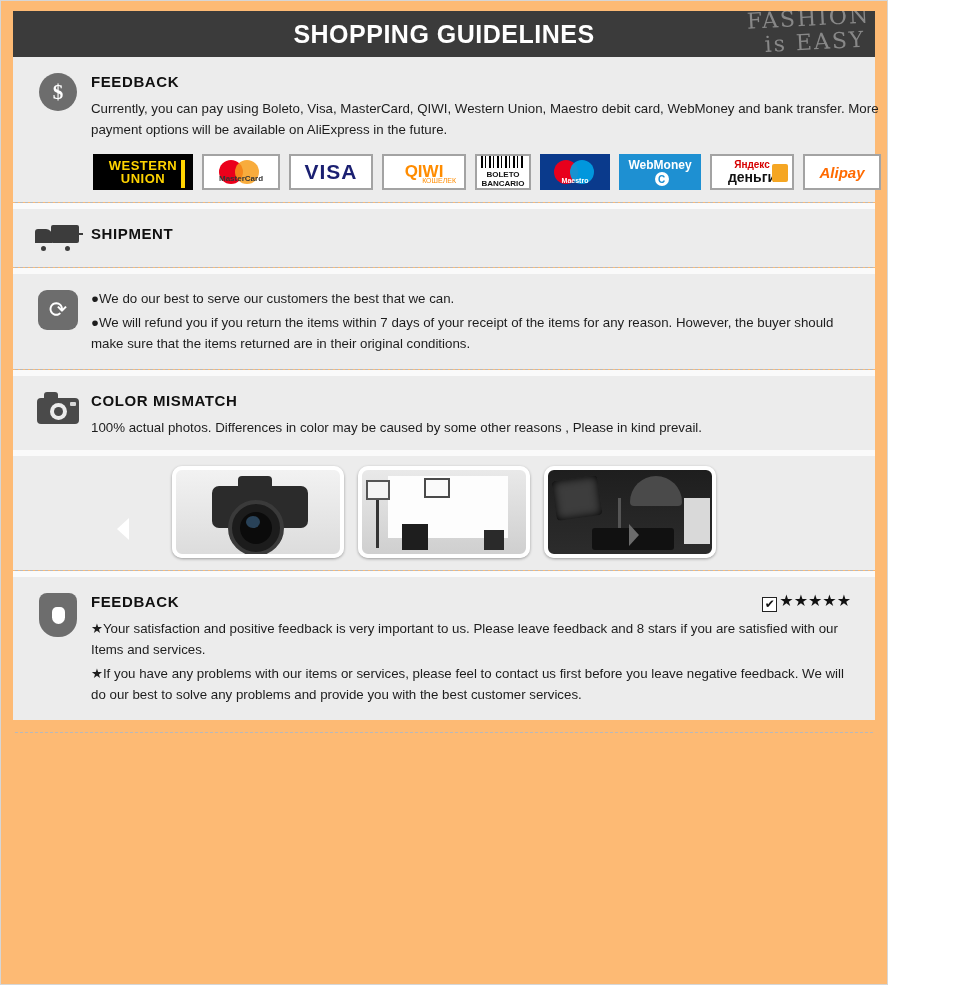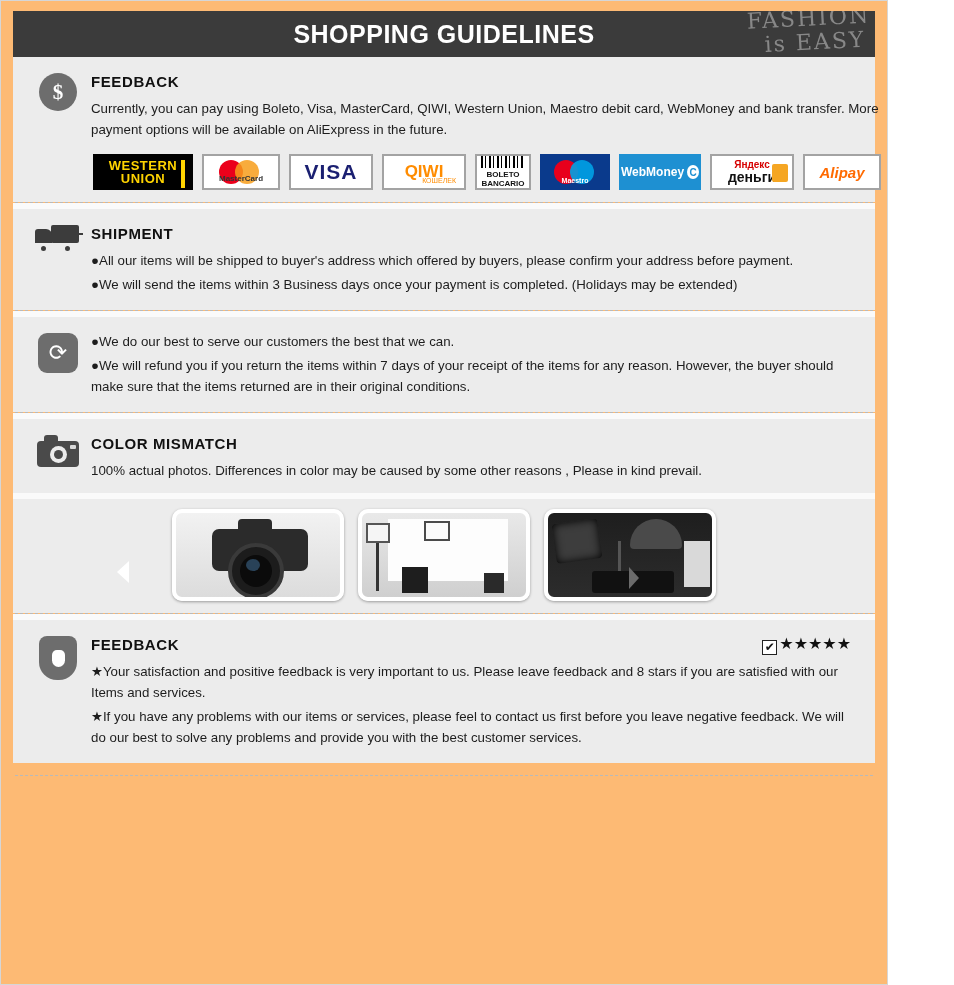--- a/index.html
+++ b/index.html
@@ -200,21 +200,21 @@
   .lg-boleto { width: 56px; flex-direction:column; font-size:8px; font-weight:bold; color:#111; }
   .lg-boleto .bars { width:44px; height:14px; background:
       repeating-linear-gradient(90deg,#000 0 2px,#fff 2px 4px,#000 4px 5px,#fff 5px 8px);
       margin-bottom:2px;}
   .lg-maestro { width: 70px; background:#0a3a8c; border-color:#0a3a8c;}
   .lg-maestro .circles { position:relative; width:42px; height:24px;}
   .lg-maestro .c1,.lg-maestro .c2 { position:absolute; top:0; width:24px;height:24px;border-radius:50%;}
   .lg-maestro .c1 { left:0; background:#e8001c;}
   .lg-maestro .c2 { left:16px; background:#00a2e5; opacity:.9;}
   .lg-maestro .mt { position:absolute; bottom:0; width:100%; text-align:center; color:#fff; font-size:7px; font-weight:bold;}
-  .lg-wm { width: 82px; background:#1e90d2; border-color:#1e90d2; color:#fff; font-weight:bold; font-size:12px;}
+  .lg-wm { width: 82px; background:#1e90d2; border-color:#1e90d2; color:#fff; font-weight:bold; font-size:12px;flex-direction:column;}
   .lg-wm .dot { width:14px;height:14px;border-radius:50%;background:#fff;color:#1e90d2;display:inline-flex;align-items:center;justify-content:center;font-size:10px;margin-left:3px;}
   .lg-ya { width: 84px; flex-direction:column; }
   .lg-ya .r1 { color:#d60000; font-weight:bold; font-size:10px; line-height:10px;}
   .lg-ya .r2 { color:#111; font-weight:bold; font-size:14px; line-height:15px;}
   .lg-ya .wallet { position:absolute; right:4px; top:8px; width:16px;height:18px;background:#f5a623;border-radius:2px;}
   .lg-ali { width: 78px; color:#ff6a00; font-weight:bold; font-size:15px; font-style:italic;}
 
   
   .photos {
     background:#ececec;
@@ -353,24 +353,20 @@
         <div class="truck">
           <span class="body"></span>
           <span class="cab"></span>
           <span class="w1"></span>
           <span class="w2"></span>
           <span class="line"></span>
         </div>
       </div>
       <div class="sec-body">
         <div class="sec-title">SHIPMENT</div>
-        <div class="sec-text">
-          <p>●All our items will be shipped to buyer's address which offered by buyers, please confirm your address before payment.</p>
-          <p>●We will send the items within 3 Business days once your payment is completed.   (Holidays may be extended)</p>
-        </div>
       </div>
     </div>
   </div>
 
   <div class="divider"></div>
   <div class="gap"></div>
 
   <div class="section">
     <div class="sec-head">
       <div class="icon-box">

